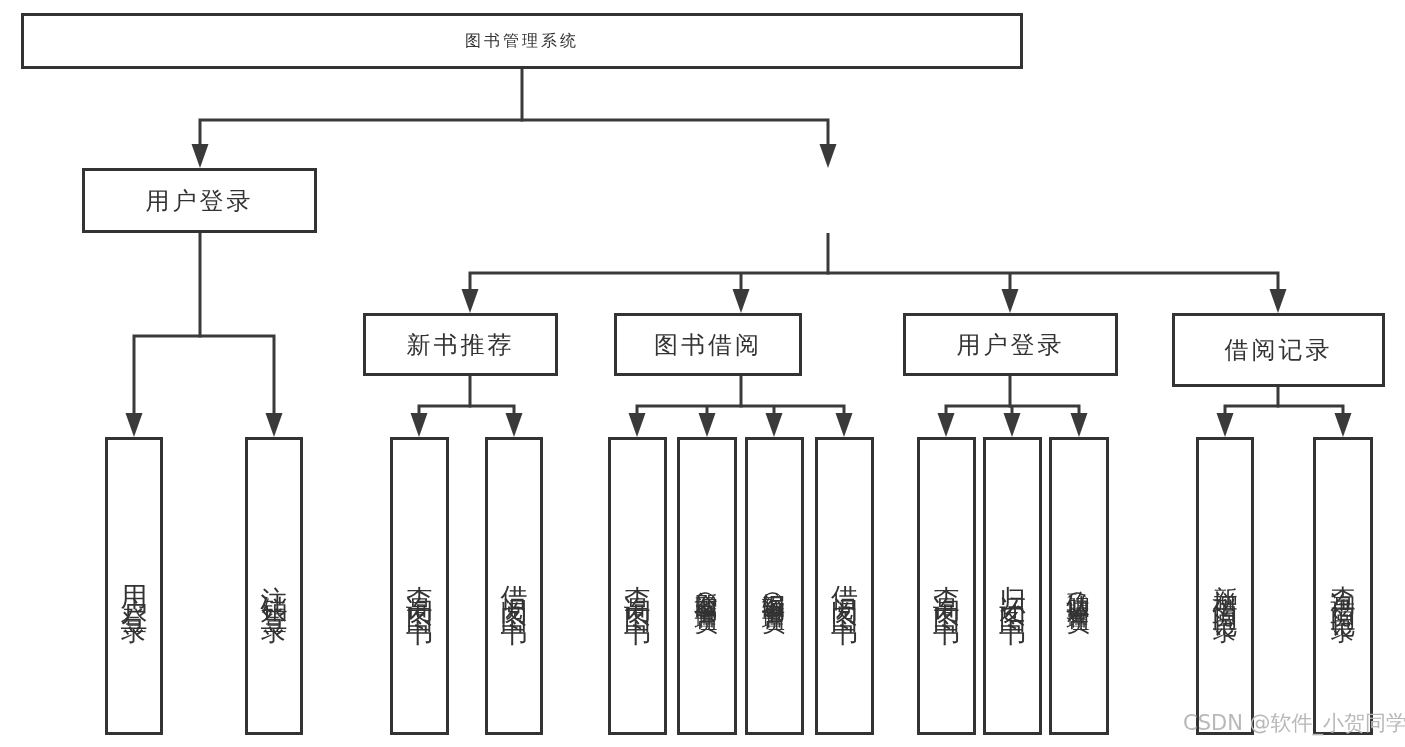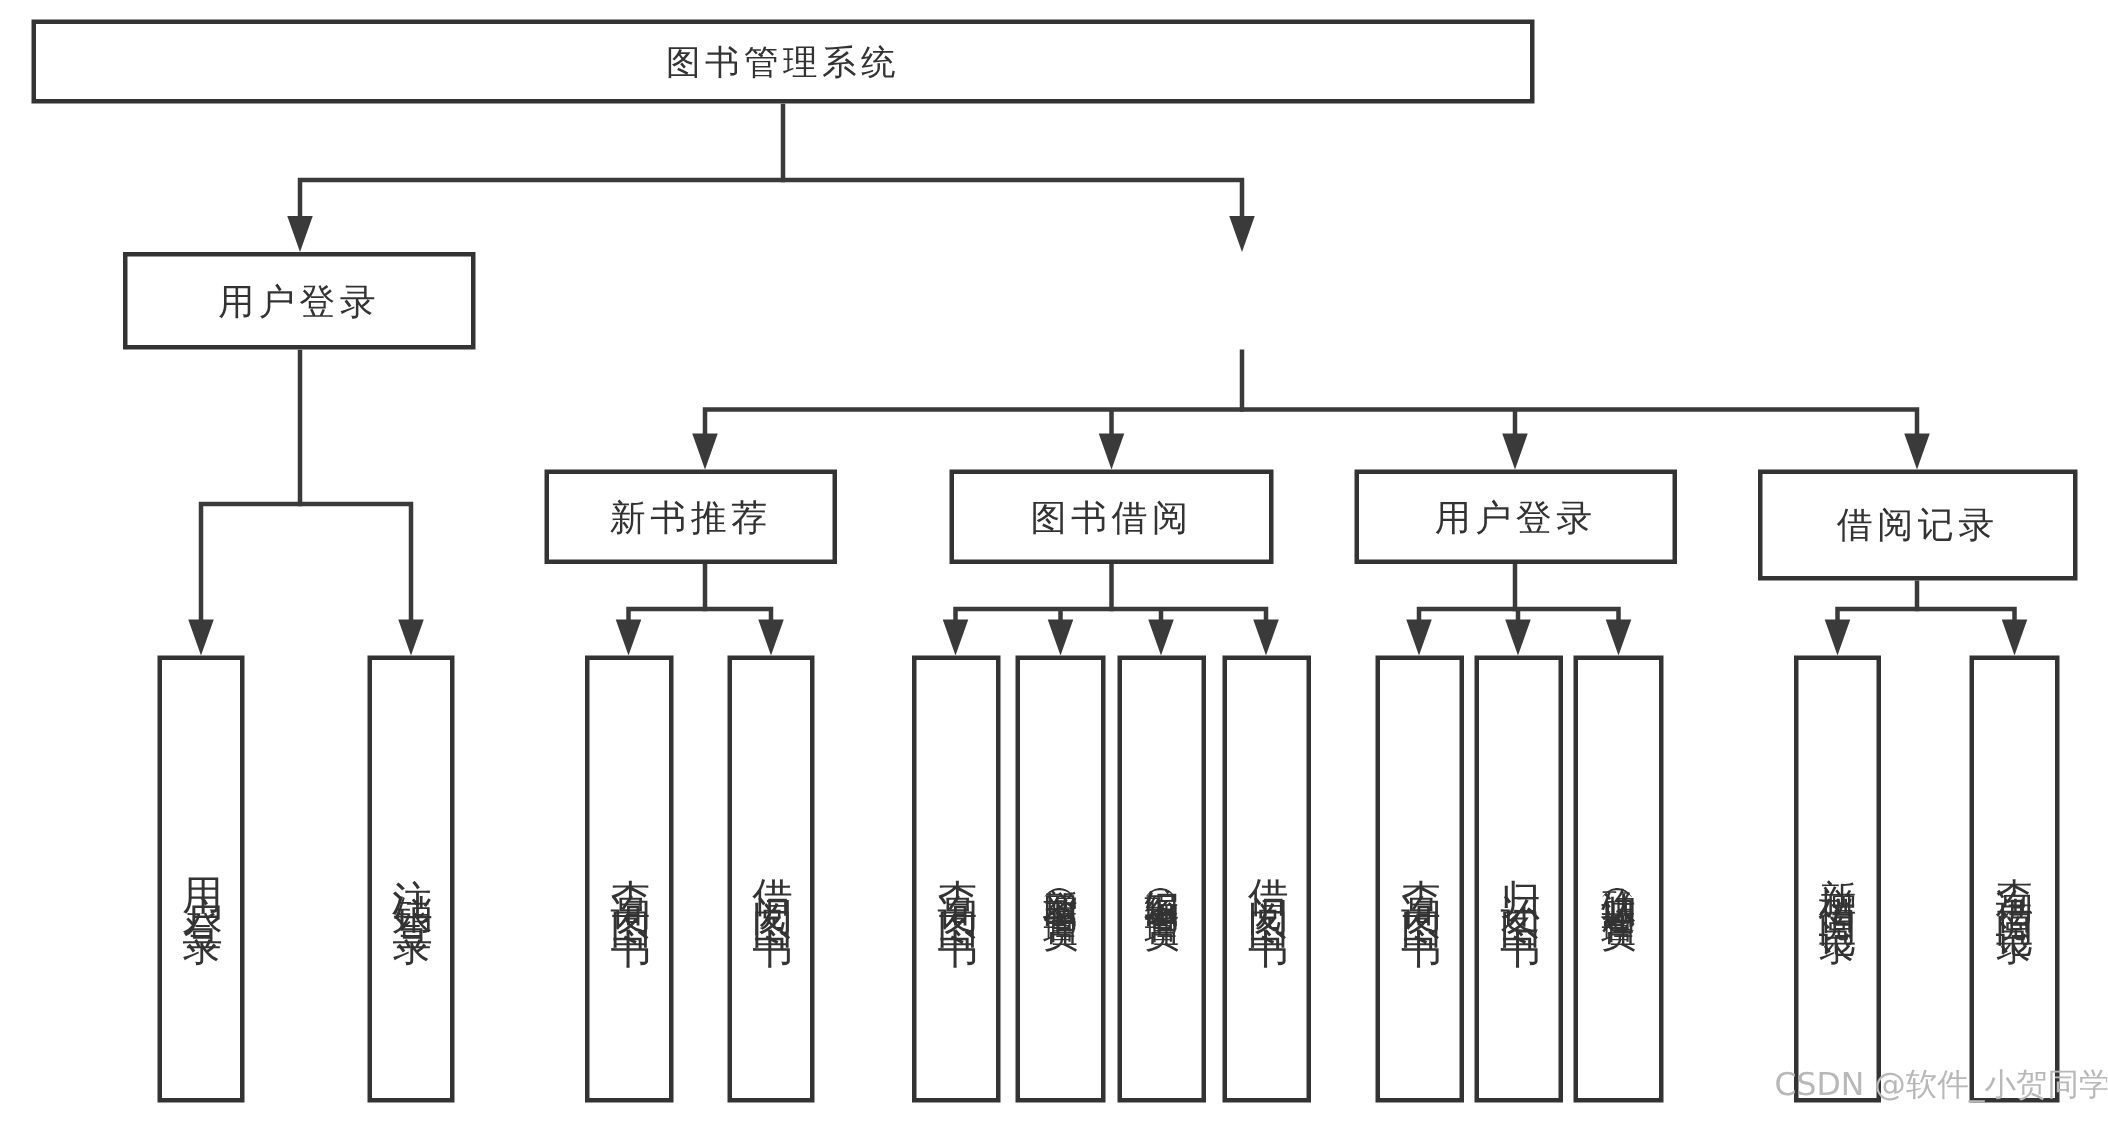--- a/index.html
+++ b/index.html
@@ -31,21 +31,21 @@
     justify-content: center;
     color: #333333;
     z-index: 2;
   }
   .hlabel {
     font-size: 24px;
     letter-spacing: 3px;
     white-space: nowrap;
   }
   .root-label {
-    font-size: 23px;
+    font-size: 16px;
   }
   .vlabel {
     writing-mode: vertical-rl;
     text-orientation: mixed;
     white-space: nowrap;
   }
   .v4 { font-size: 27px; letter-spacing: 11px; }
   .v6 { font-size: 25px; letter-spacing: 7px; }
   .vlong { font-size: 23px; letter-spacing: 3px; }
   .watermark {
@@ -119,21 +119,21 @@
     <span class="hlabel root-label">图书管理系统</span>
   </div>
 
   <div class="box" style="left:82px;top:168px;width:235px;height:65px">
     <span class="hlabel">用户登录</span>
   </div>
 
   <div class="box" style="left:363px;top:313px;width:195px;height:63px">
     <span class="hlabel">新书推荐</span>
   </div>
-  <div class="box" style="left:633px;top:313px;width:216px;height:63px">
+  <div class="box" style="left:614px;top:313px;width:188px;height:63px">
     <span class="hlabel">图书借阅</span>
   </div>
   <div class="box" style="left:903px;top:313px;width:215px;height:63px">
     <span class="hlabel">用户登录</span>
   </div>
   <div class="box" style="left:1172px;top:313px;width:213px;height:74px">
     <span class="hlabel">借阅记录</span>
   </div>
 
   <div class="box" style="left:105px;top:437px;width:58px;height:298px">

